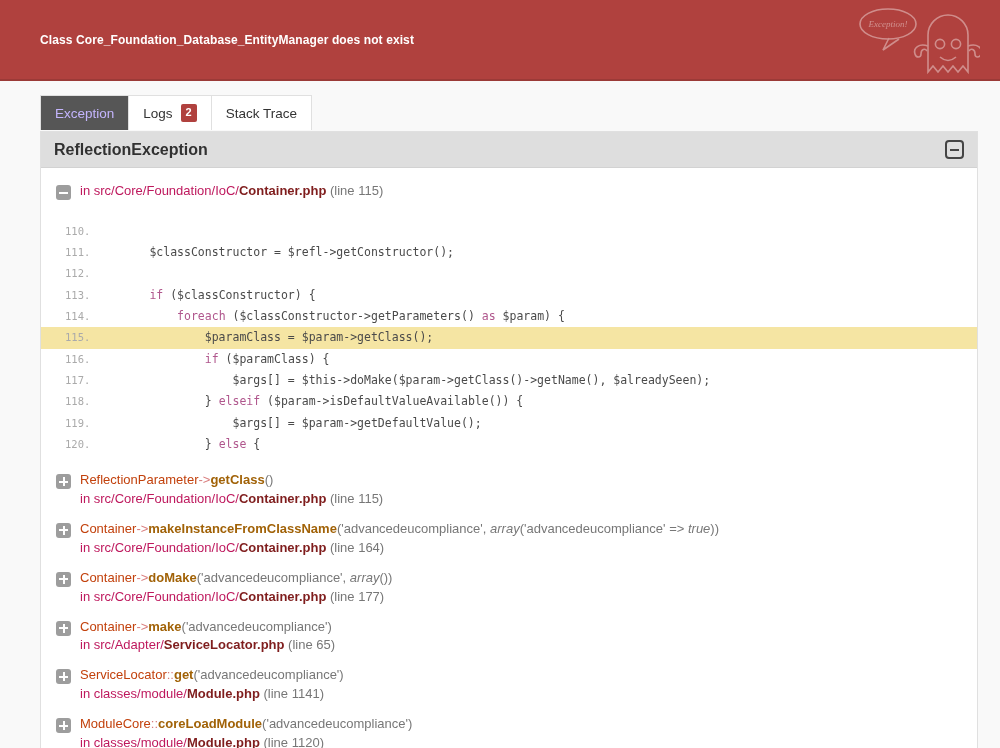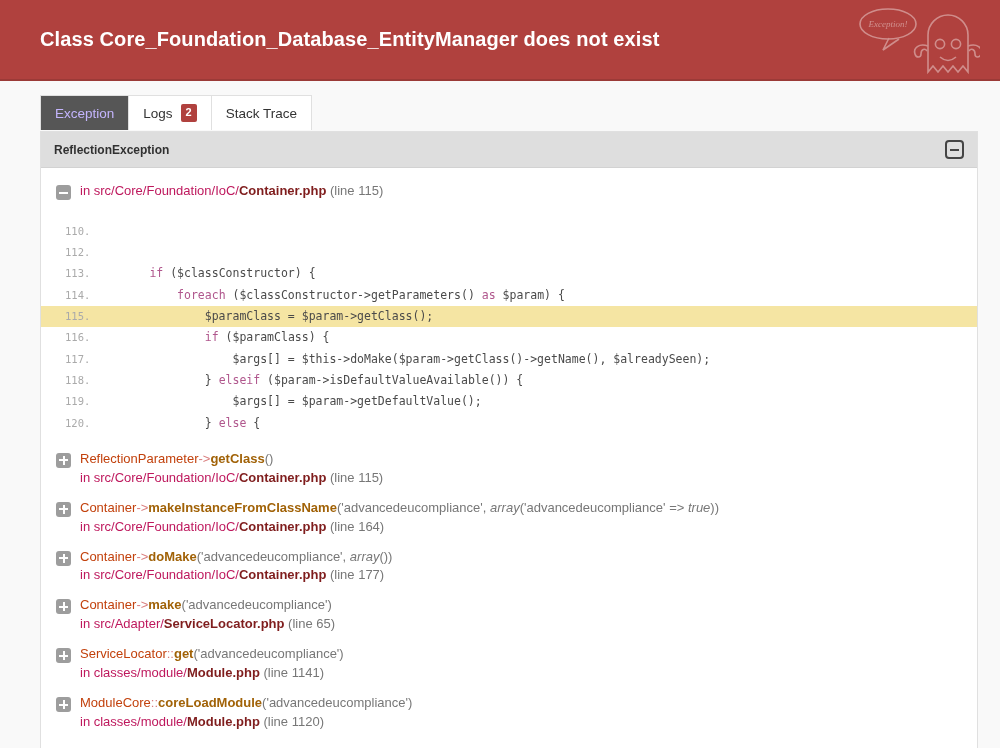--- a/index.html
+++ b/index.html
@@ -21,21 +21,21 @@
     border-bottom: 2px solid #9b3a37;
     overflow: hidden;
   }
   .exc-title {
     position: absolute;
     left: 40px;
     top: 0;
     height: 79px;
     display: flex;
     align-items: center;
-    font-size: 20px;
+    font-size: 12px;
     font-weight: bold;
     color: #fff;
     letter-spacing: 0.1px;
     white-space: nowrap;
   }
   .ghost-logo {
     position: absolute;
     right: 20px;
     top: 2px;
     width: 125px;
@@ -96,21 +96,21 @@
   .panel-head {
     position: relative;
     background: #dedede;
     height: 36px;
     display: flex;
     align-items: center;
     padding: 0 12px 0 13px;
     border-bottom: 1px solid #d2d2d2;
   }
   .panel-head-title {
-    font-size: 12px;
+    font-size: 16px;
     font-weight: bold;
     color: #313131;
   }
   .panel-toggle {
     position: absolute;
     right: 13px;
     top: 8px;
     width: 19px;
     height: 19px;
     border: 2px solid #444;
@@ -266,20 +266,21 @@
 
     <div class="trace-entry">
       <div class="trace-head">
         <span class="toggle-icon"></span>
         <span class="trace-text"><span class="path-plain">in </span><span class="path-plain">src/Core/Foundation/IoC/</span><span class="file-strong">Container.php</span><span class="lineno"> </span><span class="lineno">(line 115)</span></span>
       </div>
     </div>
 
     <div class="code-block">
         <div class="code-row"><span class="code-gutter">110.</span><span class="code-src">&nbsp;</span></div>
+        <div class="code-row"><span class="code-gutter">111.</span><span class="code-src">        $classConstructor = $refl-&gt;getConstructor();</span></div>
         <div class="code-row"><span class="code-gutter">112.</span><span class="code-src">&nbsp;</span></div>
         <div class="code-row"><span class="code-gutter">113.</span><span class="code-src">        <span class="kw">if</span> ($classConstructor) {</span></div>
         <div class="code-row"><span class="code-gutter">114.</span><span class="code-src">            <span class="kw">foreach</span> ($classConstructor-&gt;getParameters() <span class="kw">as</span> $param) {</span></div>
         <div class="code-row hl"><span class="code-gutter">115.</span><span class="code-src">                $paramClass = $param-&gt;getClass();</span></div>
         <div class="code-row"><span class="code-gutter">116.</span><span class="code-src">                <span class="kw">if</span> ($paramClass) {</span></div>
         <div class="code-row"><span class="code-gutter">117.</span><span class="code-src">                    $args[] = $this-&gt;doMake($param-&gt;getClass()-&gt;getName(), $alreadySeen);</span></div>
         <div class="code-row"><span class="code-gutter">118.</span><span class="code-src">                } <span class="kw">elseif</span> ($param-&gt;isDefaultValueAvailable()) {</span></div>
         <div class="code-row"><span class="code-gutter">119.</span><span class="code-src">                    $args[] = $param-&gt;getDefaultValue();</span></div>
         <div class="code-row"><span class="code-gutter">120.</span><span class="code-src">                } <span class="kw">else</span> {</span></div>
       </div>

